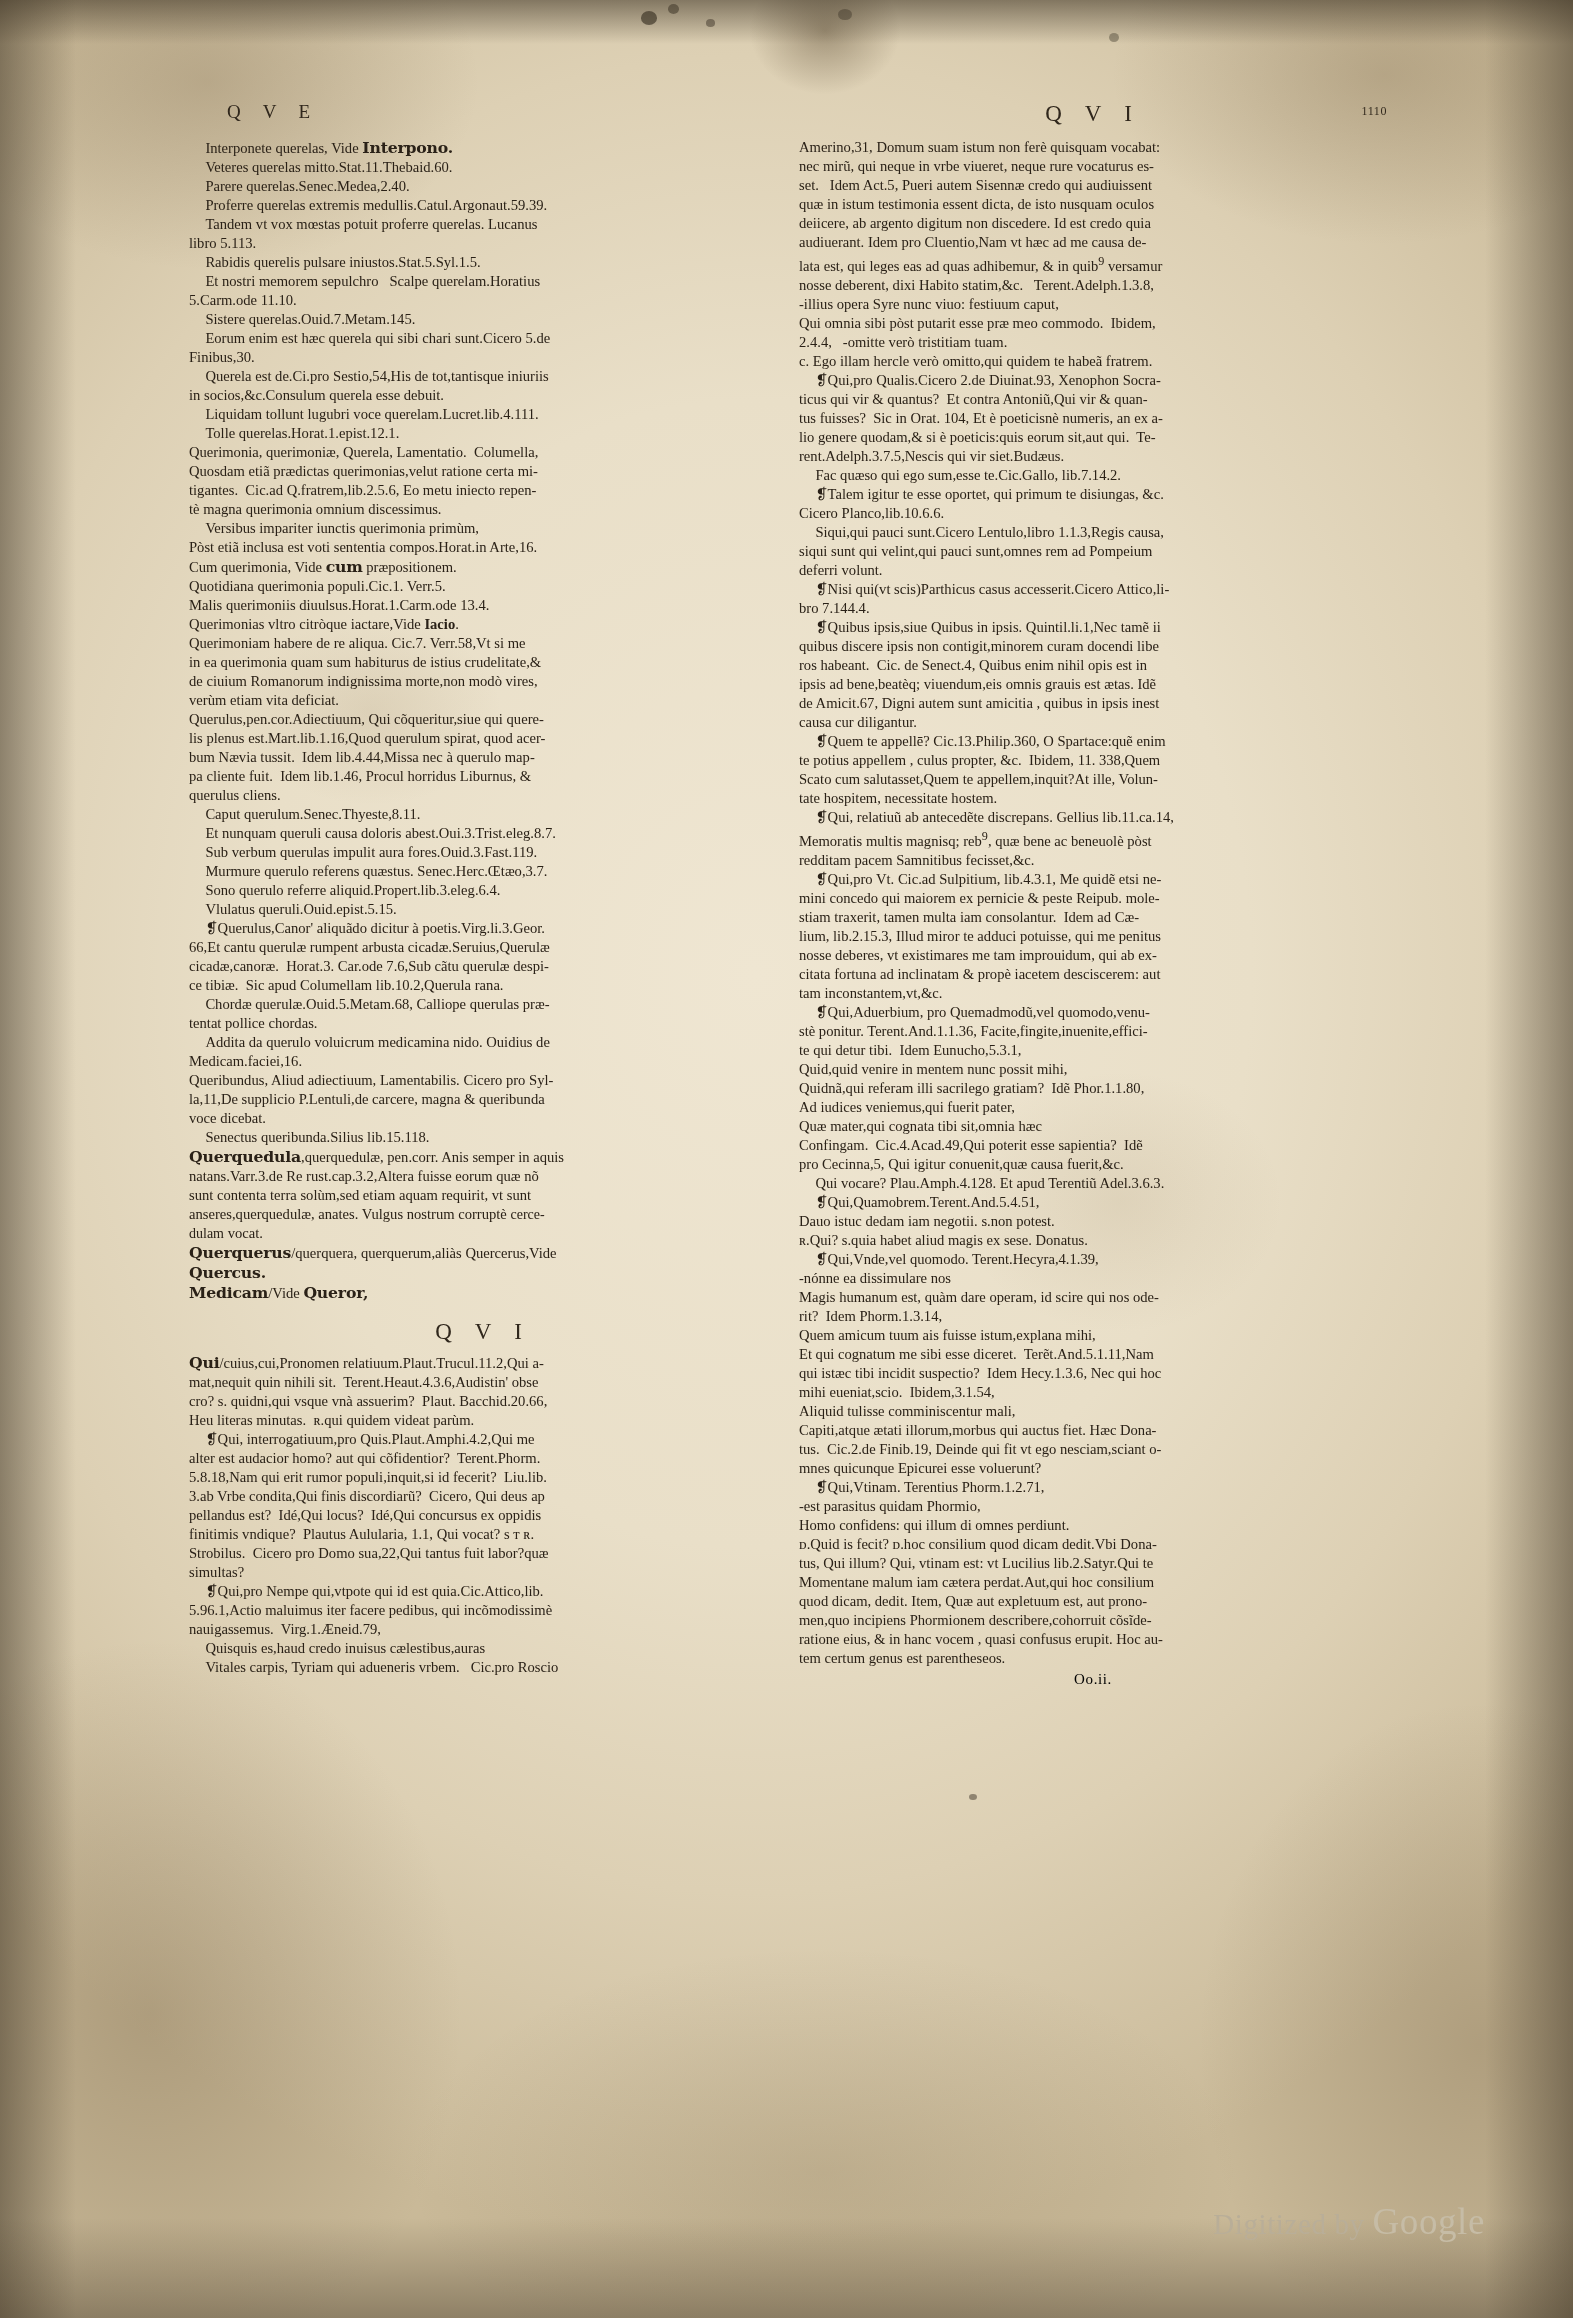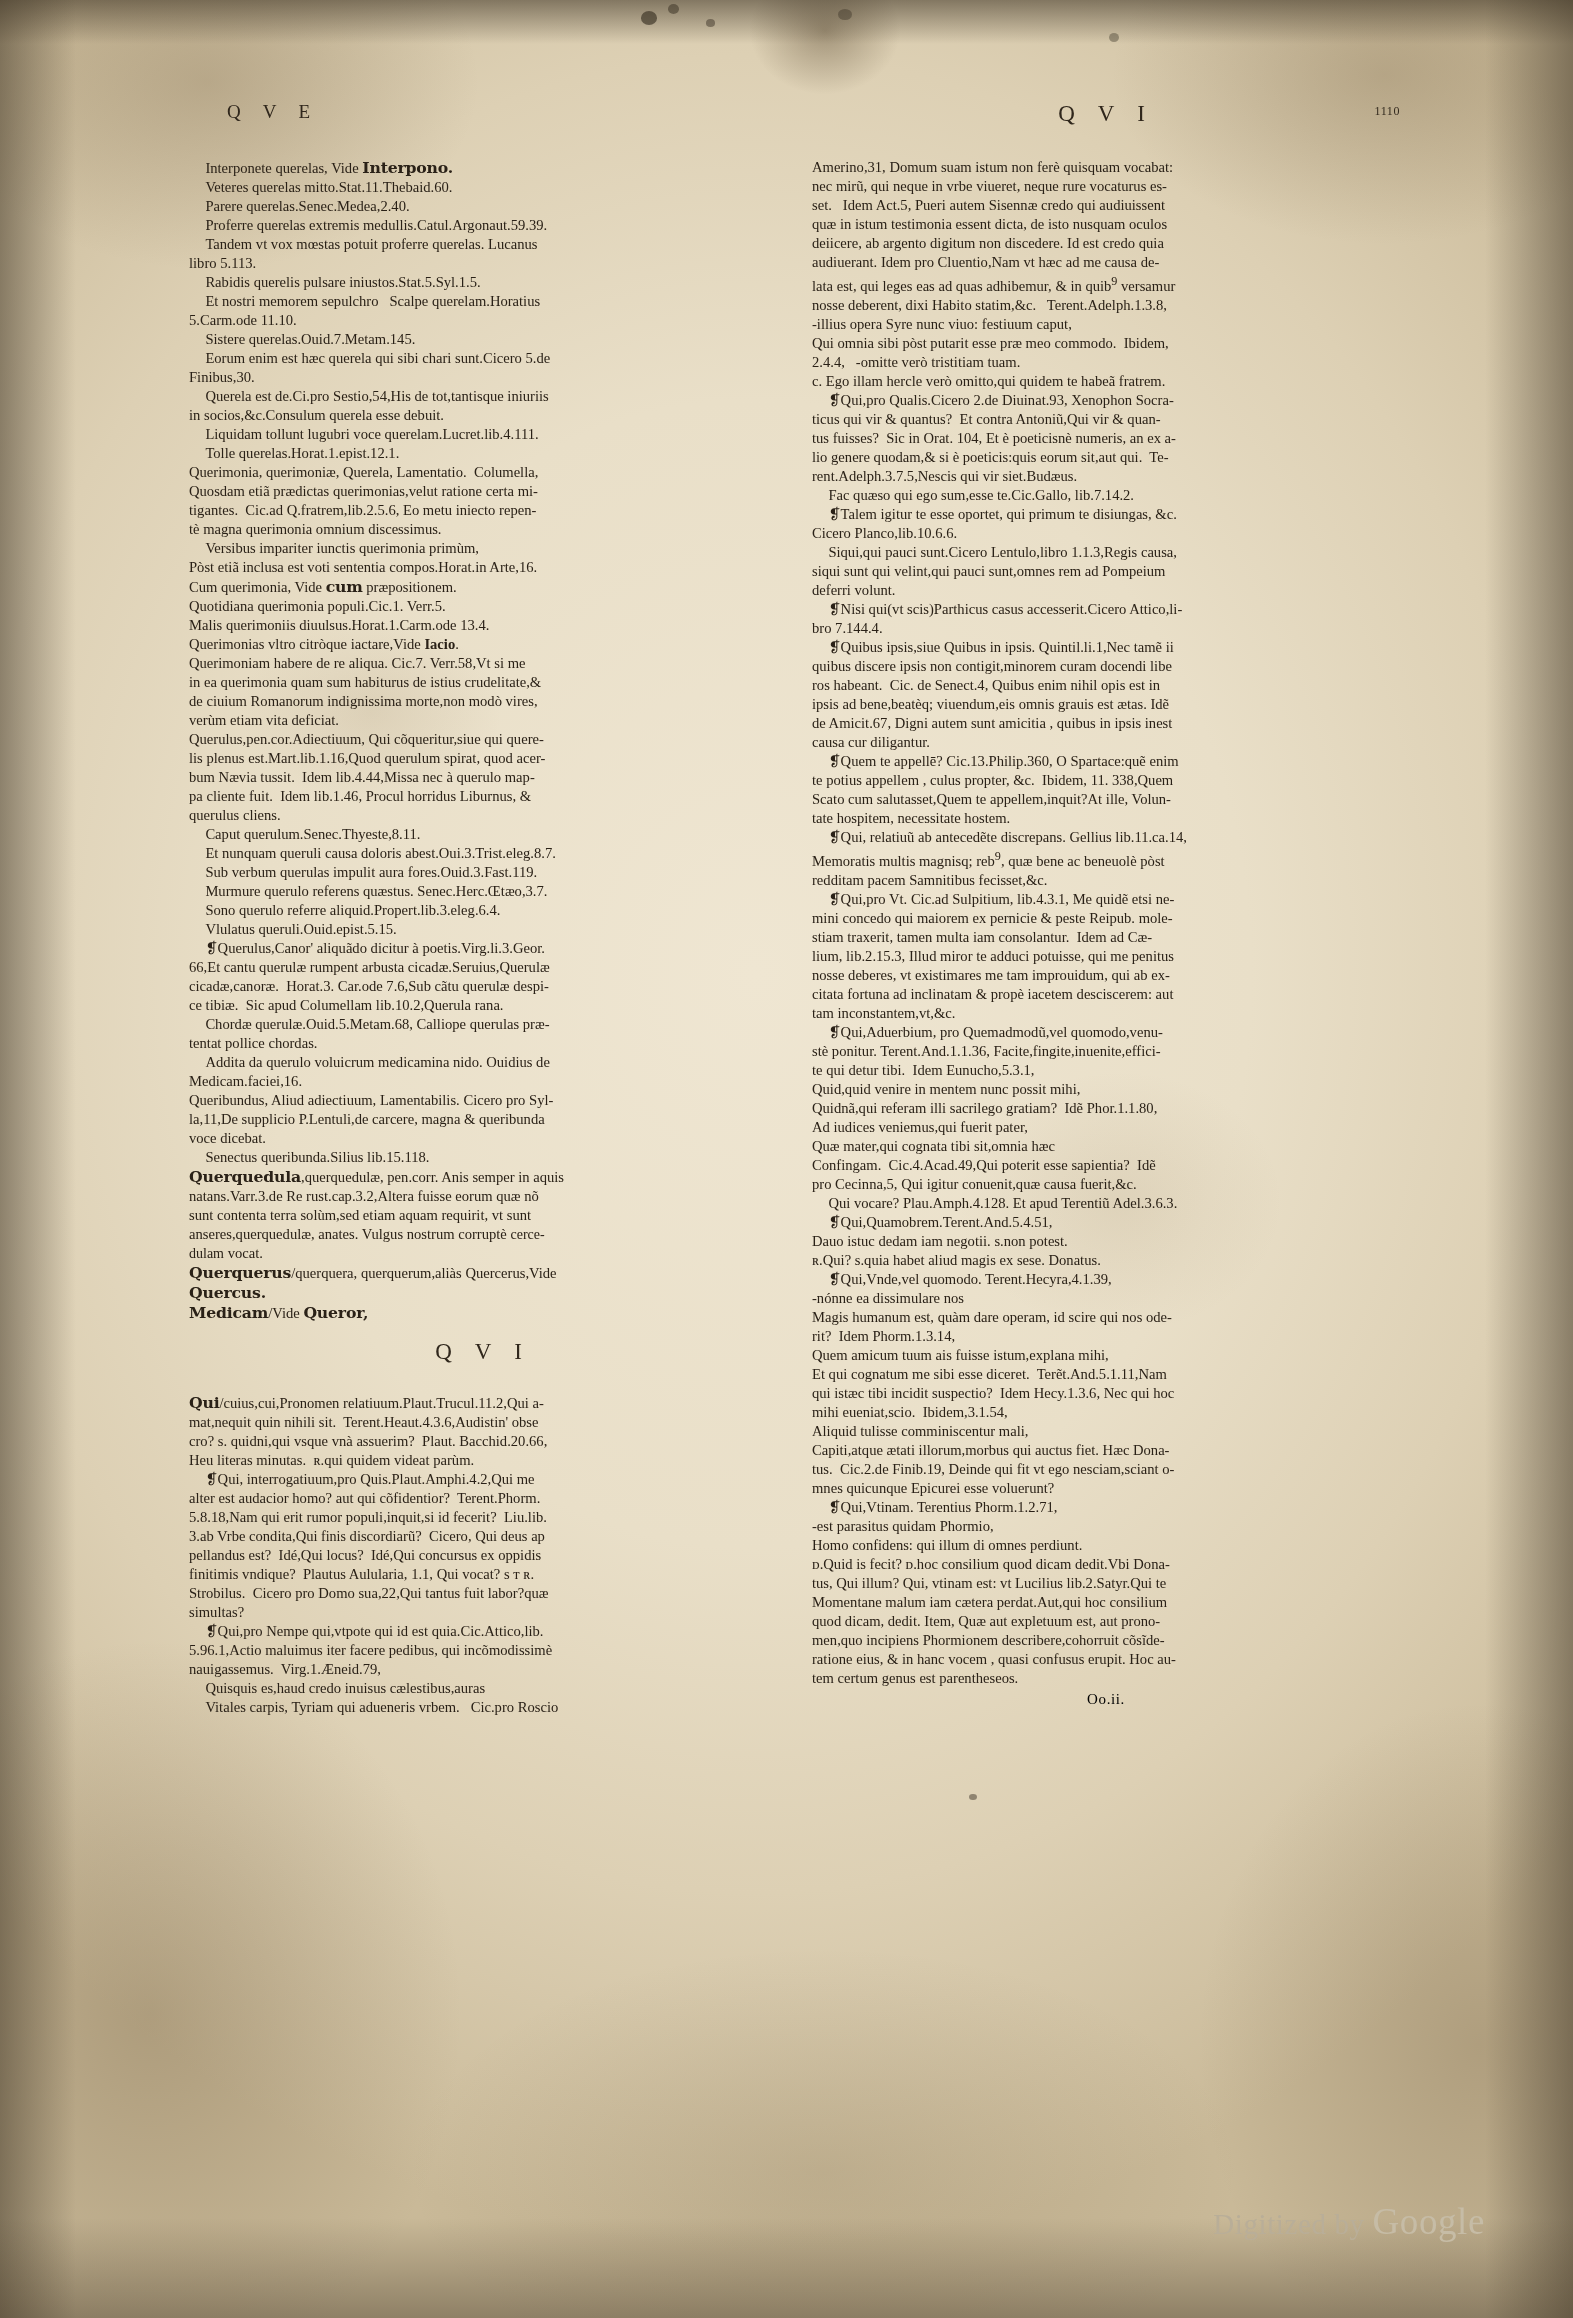--- a/index.html
+++ b/index.html
@@ -31,21 +31,21 @@
     position: absolute;
     pointer-events: none;
   }
   .sheet {
     position: absolute;
     left: 189px;
     top: 101px;
     width: 1215px;
     height: 2033px;
     display: flex;
-    gap: 35px;
+    gap: 22px;
   }
   .col {
     width: 588px;
     position: relative;
   }
   .hdr {
     height: 37px;
     position: relative;
   }
   .hdr-center {
@@ -69,21 +69,20 @@
     top: 2.5px;
     font-size: 12px;
     letter-spacing: 0.6px;
     color: #332a1e;
   }
   .body {
     font-size: 14.6px;
     line-height: 19px;
     color: #2a2117;
     text-align: justify;
-    margin-top: 20px;
     -webkit-font-smoothing: none;
   }
   .body p {
     margin: 0;
   }
   .ind1 { text-indent: 16.4px; }
   .ind0 { text-indent: 0; }
   .gothic {
     font-family: "DejaVu Serif", serif;
     font-weight: bold;

